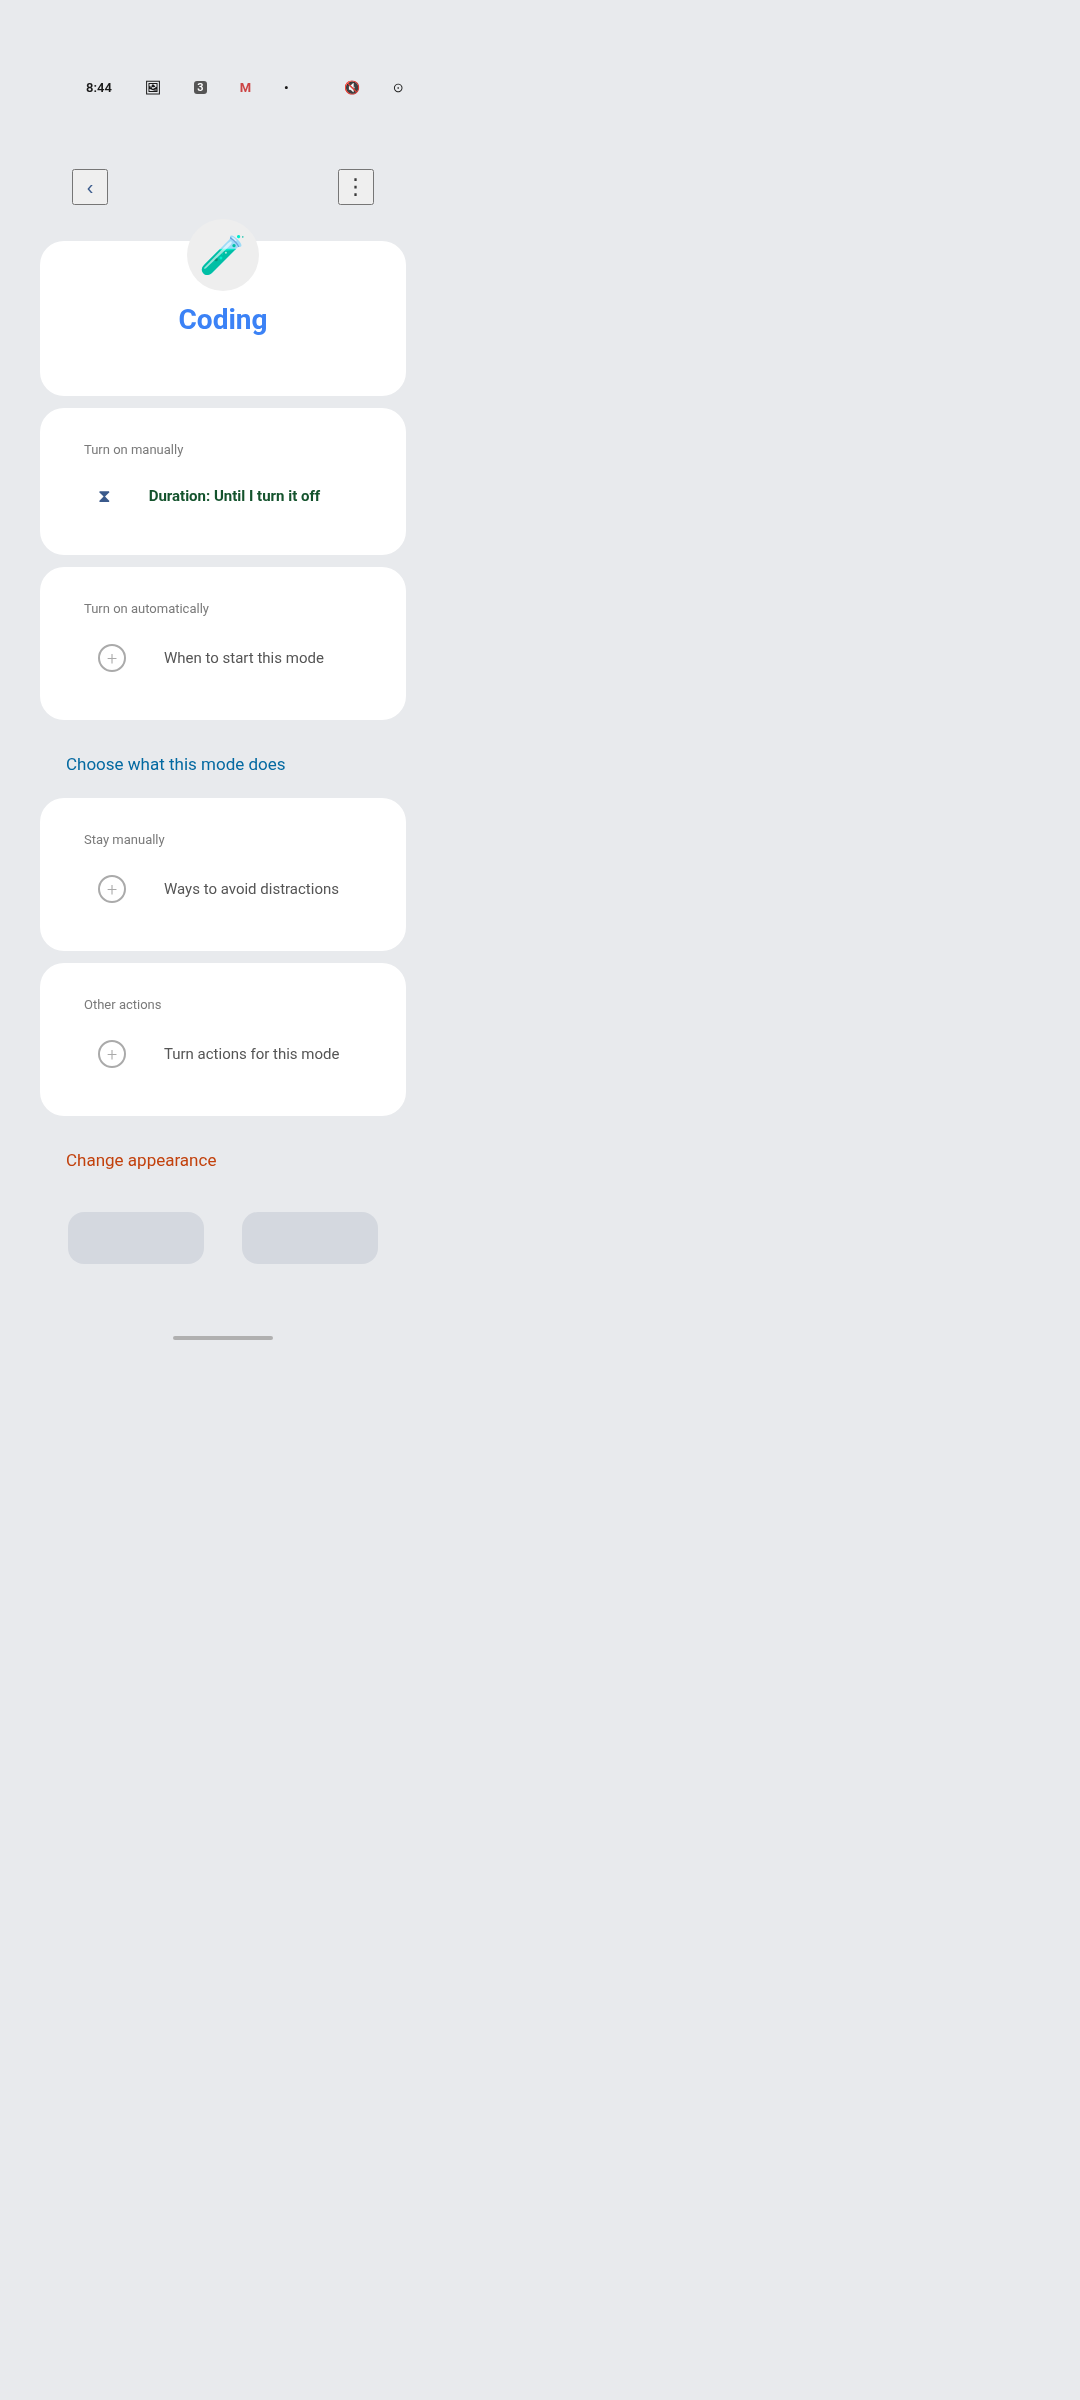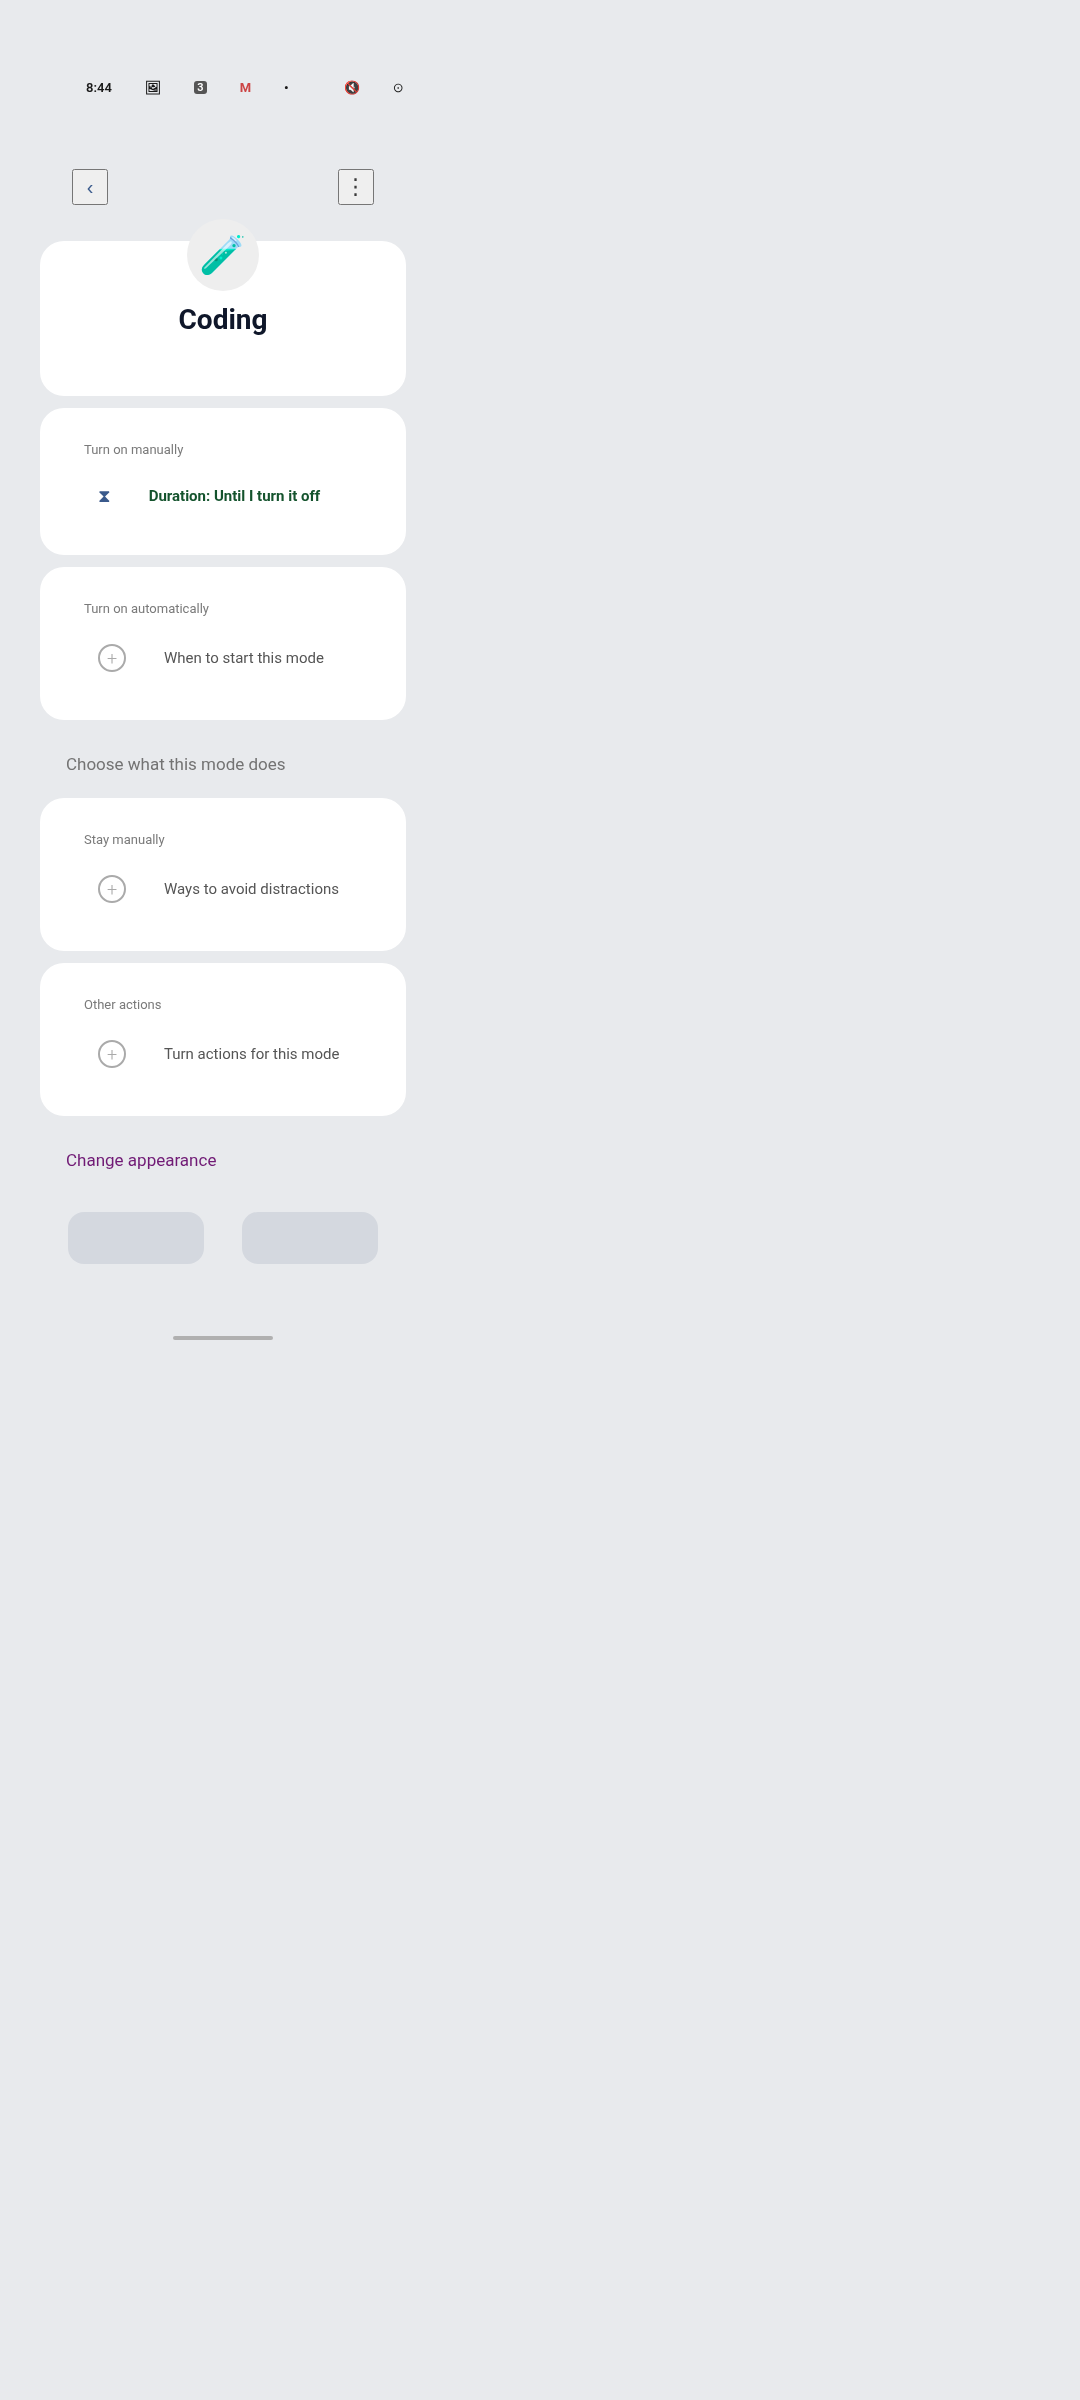--- a/index.html
+++ b/index.html
@@ -101,21 +101,21 @@
       justify-content: center;
     }
 
     .flask-icon {
       font-size: 38px;
     }
 
     .hero-title {
       font-size: 28px;
       font-weight: 700;
-      color: #0f172a;
+      color: #3b82f6;
       margin-top: 12px;
       margin-bottom: 24px;
     }
 
     .turn-on-btn {
       background-color: #6aabdd;
       color: #ffffff;
       border: none;
       border-radius: 50px;
       padding: 16px 80px;
@@ -177,29 +177,29 @@
       font-size: 15px;
       color: #555555;
       font-weight: 400;
       text-align: right;
     }
 
     
     .section-heading {
       padding: 20px 24px 10px;
       font-size: 17px;
-      color: #737373;
+      color: #0369a1;
       font-weight: 400;
     }
 
     
     .change-appearance-heading {
       padding: 20px 24px 14px;
       font-size: 17px;
-      color: #701a75;
+      color: #c2410c;
       font-weight: 400;
     }
 
     
     .appearance-pills {
       display: flex;
       gap: 10px;
       padding: 0 12px 20px;
     }
 

